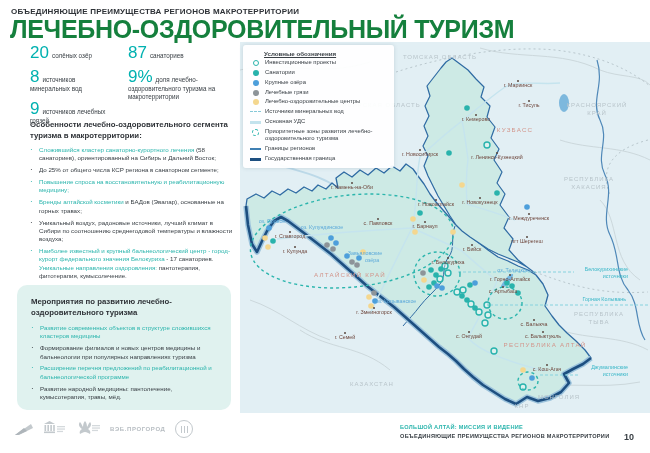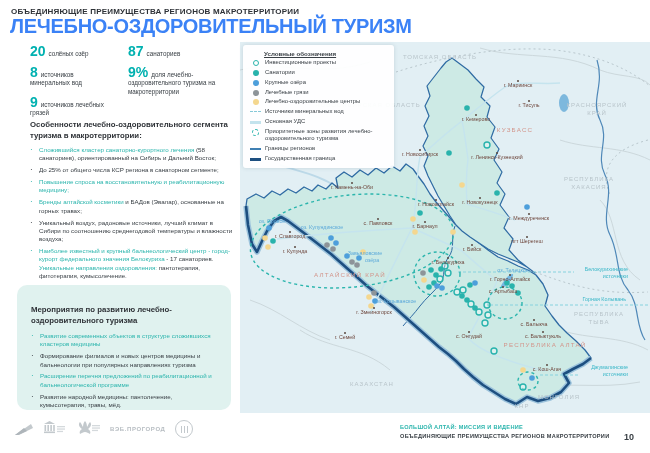--- a/index.html
+++ b/index.html
@@ -1,37 +1,37 @@
 <!DOCTYPE html>
 <html><head>
 <meta charset="utf-8">
 <style>
   html,body{margin:0;padding:0}
   body{width:650px;height:453px;position:relative;background:#ffffff;overflow:hidden;
        font-family:"Liberation Sans",sans-serif;color:#33383e;}
   
   .kicker{position:absolute;left:11px;top:7px;font-size:8px;font-weight:bold;color:#2e3237;letter-spacing:.2px;}
-  .title{position:absolute;left:10px;top:15px;font-size:20px;font-weight:bold;color:#3b82f6;letter-spacing:-.3px;}
+  .title{position:absolute;left:10px;top:15px;font-size:25px;font-weight:bold;color:#15803d;letter-spacing:-.3px;}
   
   .stats{position:absolute;left:30px;top:44px;width:208px;display:flex;gap:14px;}
   .stat-col{display:flex;flex-direction:column;}
   .stat-col.c1{width:84px;}
   .stat-col.c2{width:104px;}
   .stat{margin-bottom:7px;font-size:6.3px;line-height:1.3;color:#3a4046;}
-  .stat .num{font-size:14px;font-weight:bold;color:#00b1b0;margin-right:3px;line-height:1;}
+  .stat .num{font-size:17px;font-weight:normal;color:#00b1b0;margin-right:3px;line-height:1;}
   
   .features{position:absolute;left:30px;top:120px;width:203px;}
   .features h3,.measures h3{margin:0;font-size:7.8px;line-height:1.35;color:#2e3237;}
   .blist{margin-top:5px;}
   .bitem{position:relative;font-size:6.2px;line-height:1.35;margin-bottom:3.5px;padding-left:9px;}
   .bitem .bullet{position:absolute;left:0;top:-1px;font-size:8px;}
   .accent{color:#2bb5ad;}
   .dark{color:#3a4046;}
   .measures{position:absolute;left:17px;top:285px;width:214px;height:125px;background:#e0f2ef;
-            border-radius:10px;padding:20px 12px 8px 14px;box-sizing:border-box;}
+            border-radius:10px;padding:12px 12px 8px 14px;box-sizing:border-box;}
   .measures .blist{margin-top:6px;}
   
   .map{position:absolute;left:240px;top:42px;width:410px;height:371px;}
   
   .legend{position:absolute;left:243px;top:45px;width:151px;background:rgba(255,255,255,.94);
           border-radius:3px;padding:5px 7px 6px 7px;box-sizing:border-box;box-shadow:0 0 4px rgba(60,90,110,.18);}
   .legend-title{font-size:6.2px;font-weight:bold;color:#3a4046;text-decoration:underline;margin:0 0 2px 14px;}
   .lrow{display:flex;align-items:flex-start;gap:4px;margin-top:2.4px;font-size:5.9px;line-height:1.25;color:#3a4046;}
   .lico{width:11px;flex:none;display:flex;justify-content:center;padding-top:1px;}
   .ic-dot{width:6px;height:6px;border-radius:50%;}

